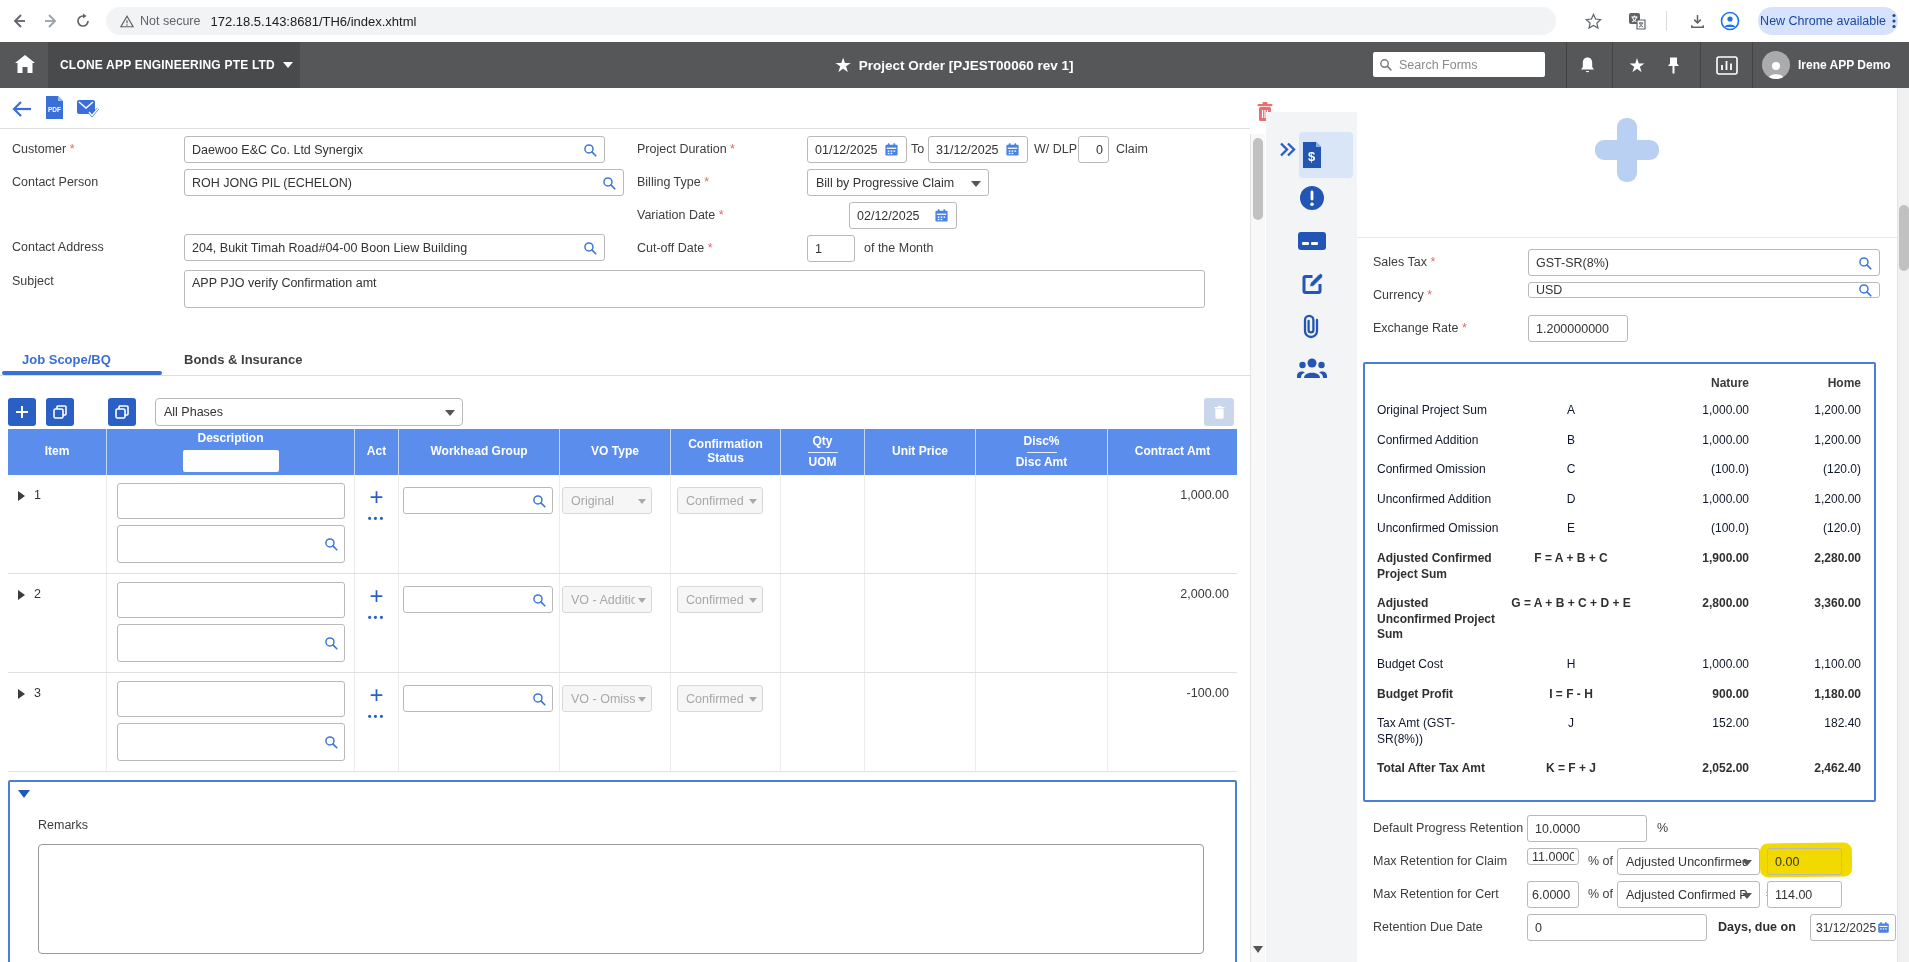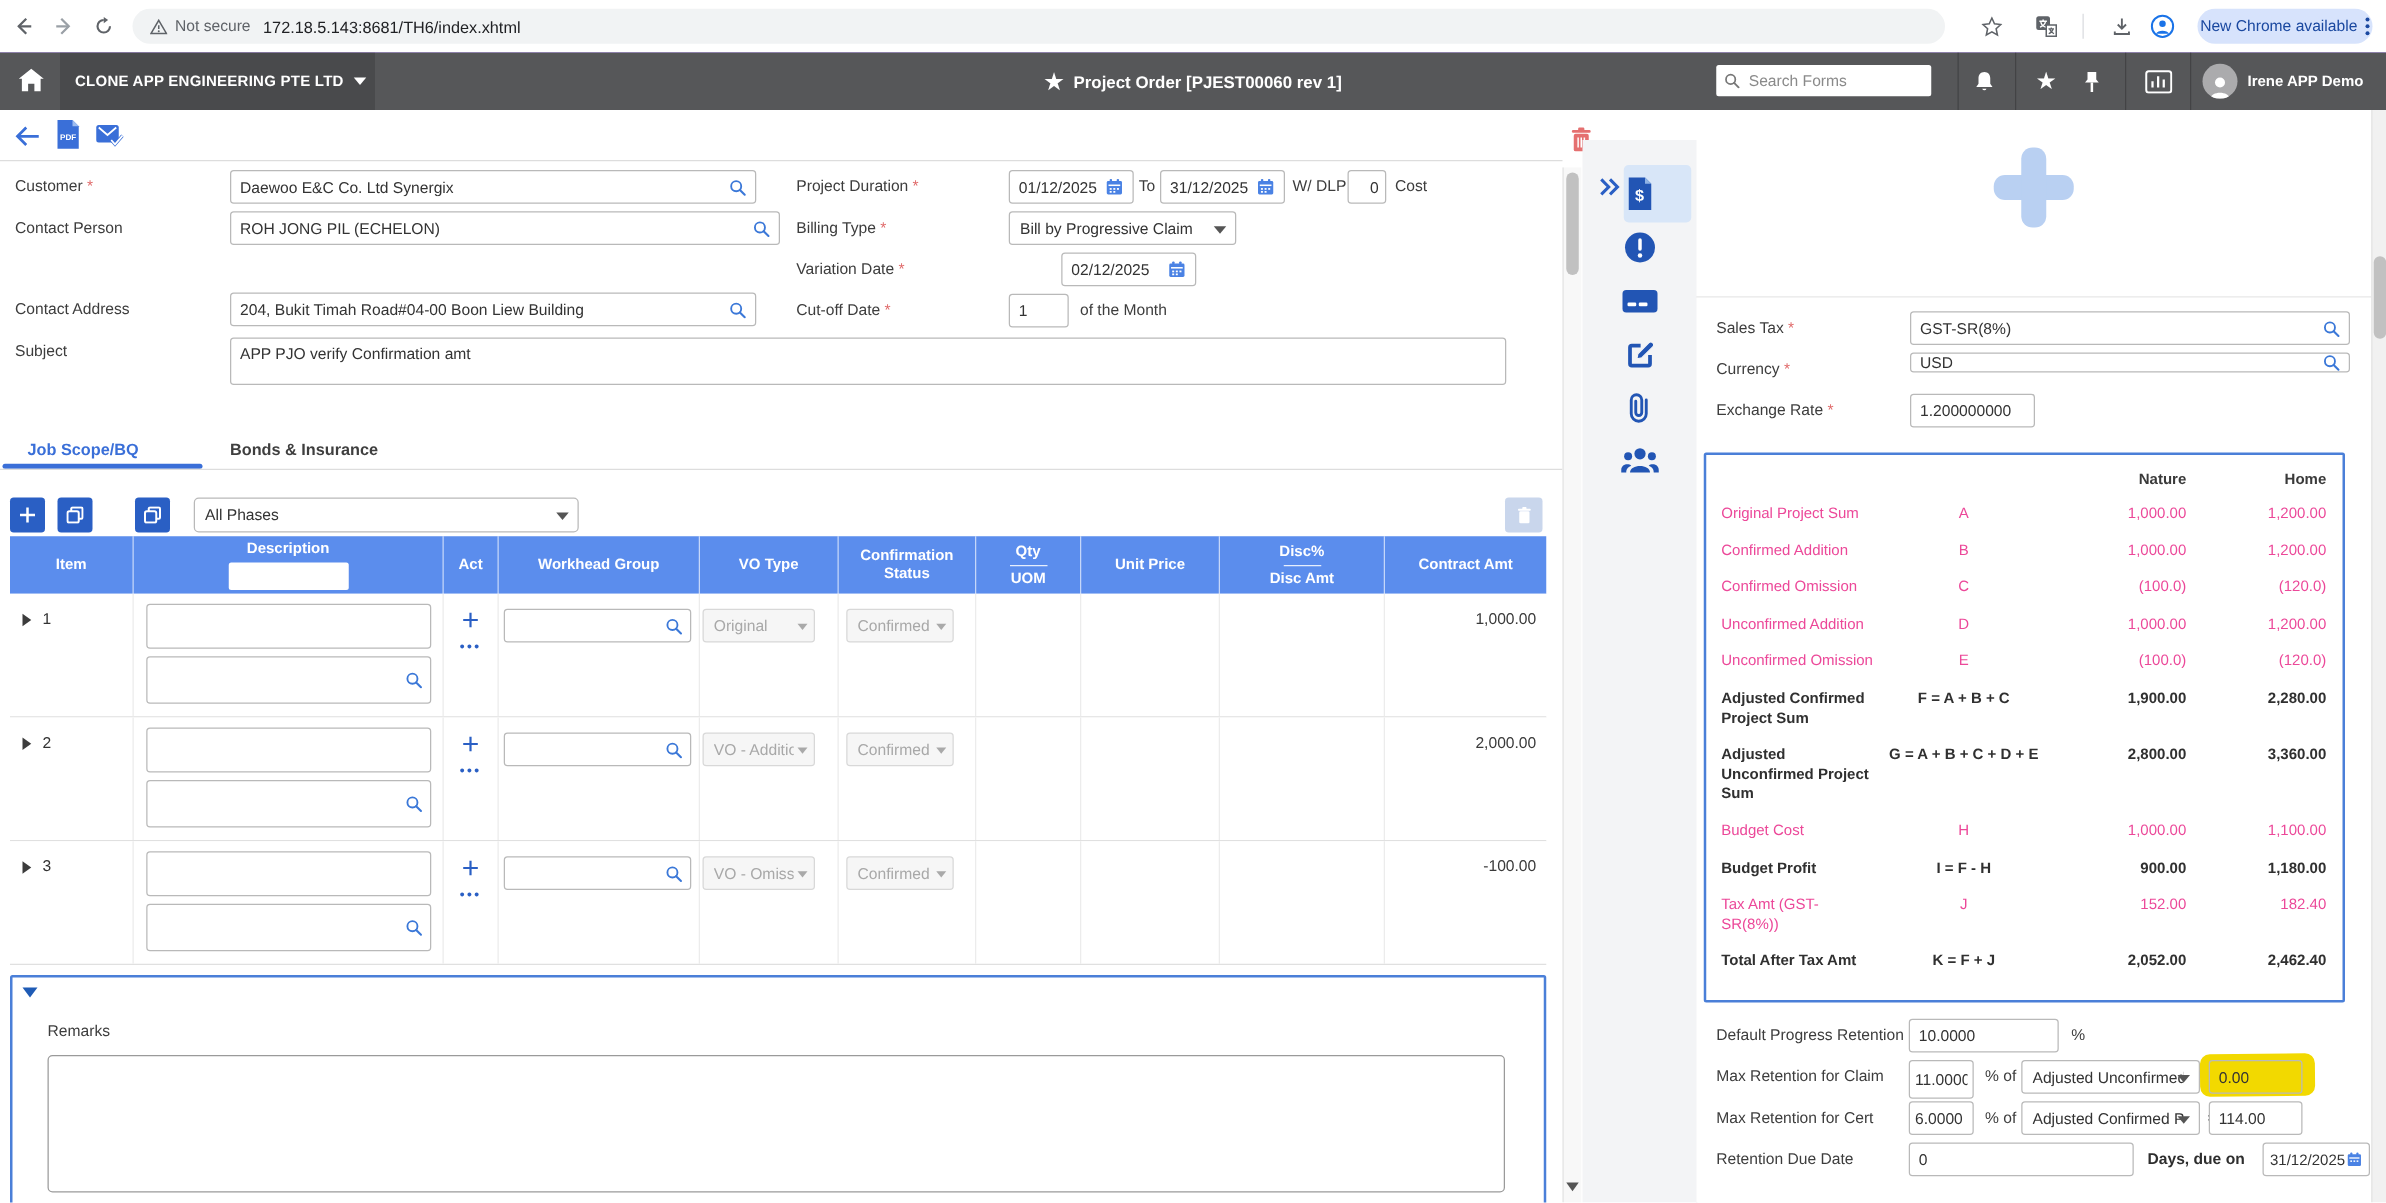--- a/index.html
+++ b/index.html
@@ -99,21 +99,21 @@
   
   #rail{position:absolute;left:1266px;top:24px;width:91px;height:850px;background:#f3f4f6;border-right:1px solid #e2e2e4;}
   .rail-ic{position:absolute;left:50%;transform:translateX(-50%);display:flex;align-items:center;justify-content:center;}
   #railsel{position:absolute;left:33px;top:20px;width:54px;height:46px;background:#d8e6f8;border-radius:4px;}
   
   #rpanel{position:absolute;left:1357px;top:0;width:540px;height:874px;background:#fff;}
   .plusbar{position:absolute;background:#b9d0f2;border-radius:9px;}
   #sumpanel{position:absolute;left:6px;top:274px;width:513px;height:440px;border:2px solid #4a7fd8;border-radius:2px;
             box-sizing:border-box;padding:8px 13px 0 12px;background:#fff;}
   .shead{display:flex;font-size:12px;font-weight:bold;color:#3a3a3a;padding:4px 0 6px;}
-  .srow{display:flex;font-size:12px;color:#ec4899;padding:7px 0;line-height:1.3;}
+  .srow{display:flex;font-size:12px;color:#0f172a;padding:7px 0;line-height:1.3;}
   .srow.bold{font-weight:bold;color:#303030;}
   .s-lbl{width:122px;padding-right:6px;}
   .s-for{width:132px;text-align:center;padding-right:4px;}
   .s-nat{flex:1;text-align:right;}
   .s-home{width:112px;text-align:right;}
   #yellowhl{position:absolute;left:403px;top:755px;width:92px;height:34px;background:#f2d900;border-radius:8px;transform:rotate(-.6deg);}
   .boldtxt{font-weight:bold;color:#2e2e2e;}
   .eq{position:absolute;font-size:12.5px;color:#3d3d3d;}
 </style>
 </head>
@@ -336,21 +336,21 @@
           <rect x="10.2" y="9" width="1.7" height="1.5"></rect>
           <rect x="4" y="11.5" width="1.7" height="1.5"></rect>
           <rect x="7.1" y="11.5" width="1.7" height="1.5"></rect>
         </g>
       </svg>
   </div>
   <div class="lbl" style="left:1034px;top:54px">W/ DLP</div>
   <div class="ibox" style="left:1078px;top:48px;width:31px;height:27px;justify-content:flex-end;padding:0 5px">
     <span>0</span>
   </div>
-  <div class="lbl" style="left:1116px;top:54px">Cost</div>
+  <div class="lbl" style="left:1116px;top:54px">Claim</div>
 
   <div class="lbl req" style="left:637px;top:87px">Billing Type</div>
   <div class="sel" style="left:807px;top:81px;width:182px;height:27px">
     <span>Bill by Progressive Claim</span>
   </div>
 
   <div class="lbl req" style="left:637px;top:120px">Variation Date</div>
   <div class="ibox" style="left:849px;top:114px;width:108px;height:27px">
     <span>02/12/2025</span>
     <svg class="cal" width="15" height="15" viewBox="0 0 16 16">
@@ -746,21 +746,21 @@
         </div>
     </div>
 
     <div class="lbl" style="left:16px;top:733px">Default Progress Retention</div>
     <div class="ibox" style="left:170px;top:727px;width:120px;height:27px">
       <span>10.0000</span>
     </div>
     <div class="lbl" style="left:300px;top:733px">%</div>
 
     <div class="lbl" style="left:16px;top:766px">Max Retention for Claim</div>
-    <div class="ibox" style="left:170px;top:760px;width:52px;height:31px;padding:0 4px">
+    <div class="ibox" style="left:170px;top:760px;width:52px;height:17px;padding:0 4px">
       <span>11.0000</span>
     </div>
     <div class="lbl" style="left:231px;top:766px">% of</div>
     <div class="sel" style="left:260px;top:760px;width:143px;height:27px;padding-right:12px">
       <span>Adjusted Unconfirmed P</span>
     </div>
     <div class="eq" style="left:409px;top:766px">=</div>
     <div id="yellowhl"></div>
     <div class="ibox" style="left:410px;top:760px;width:75px;height:27px;background:transparent">
       <span>0.00</span>

